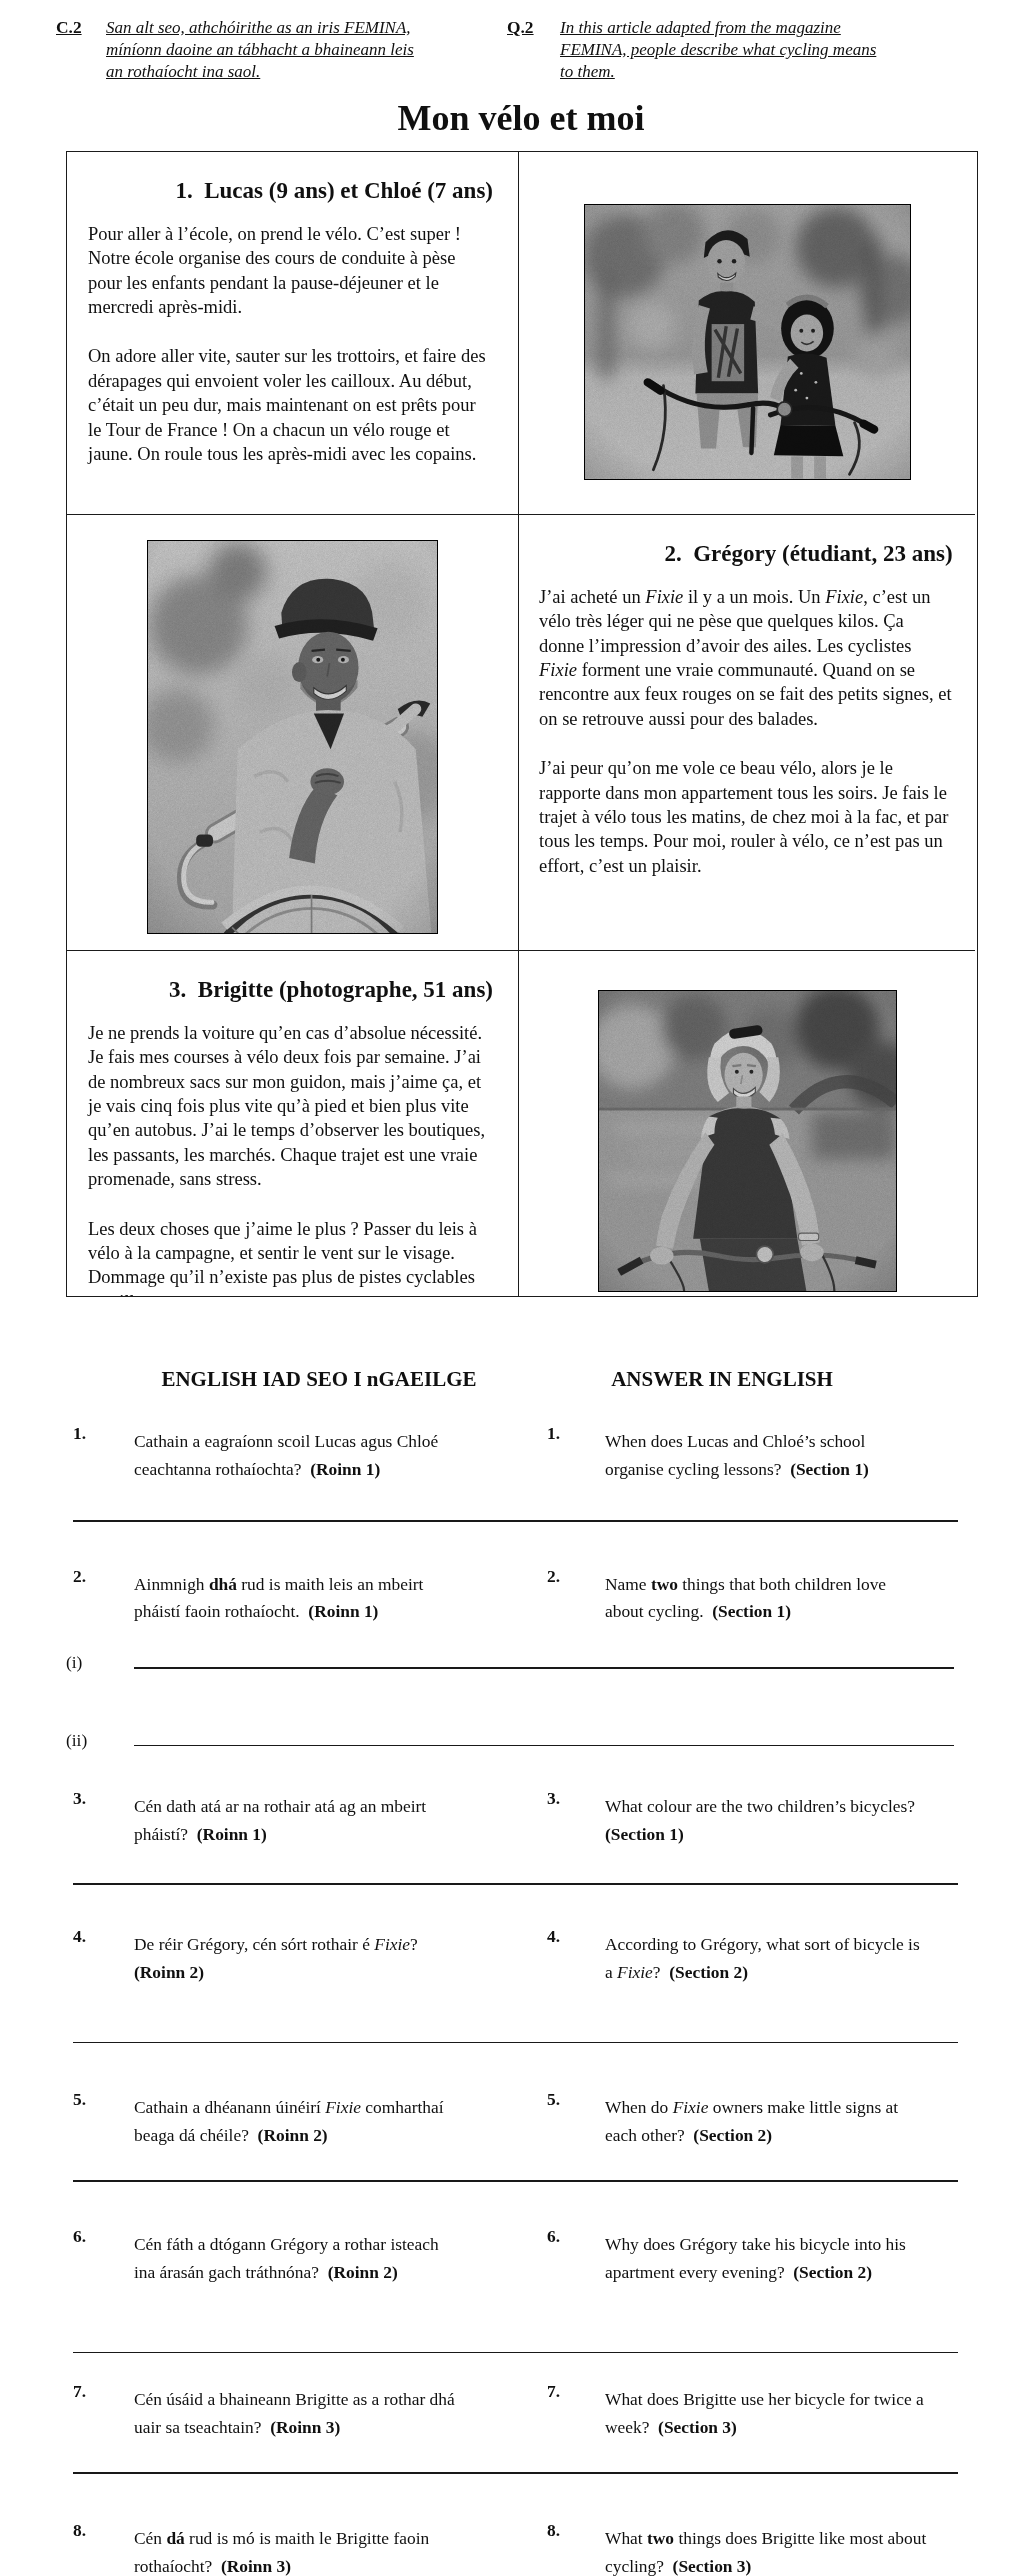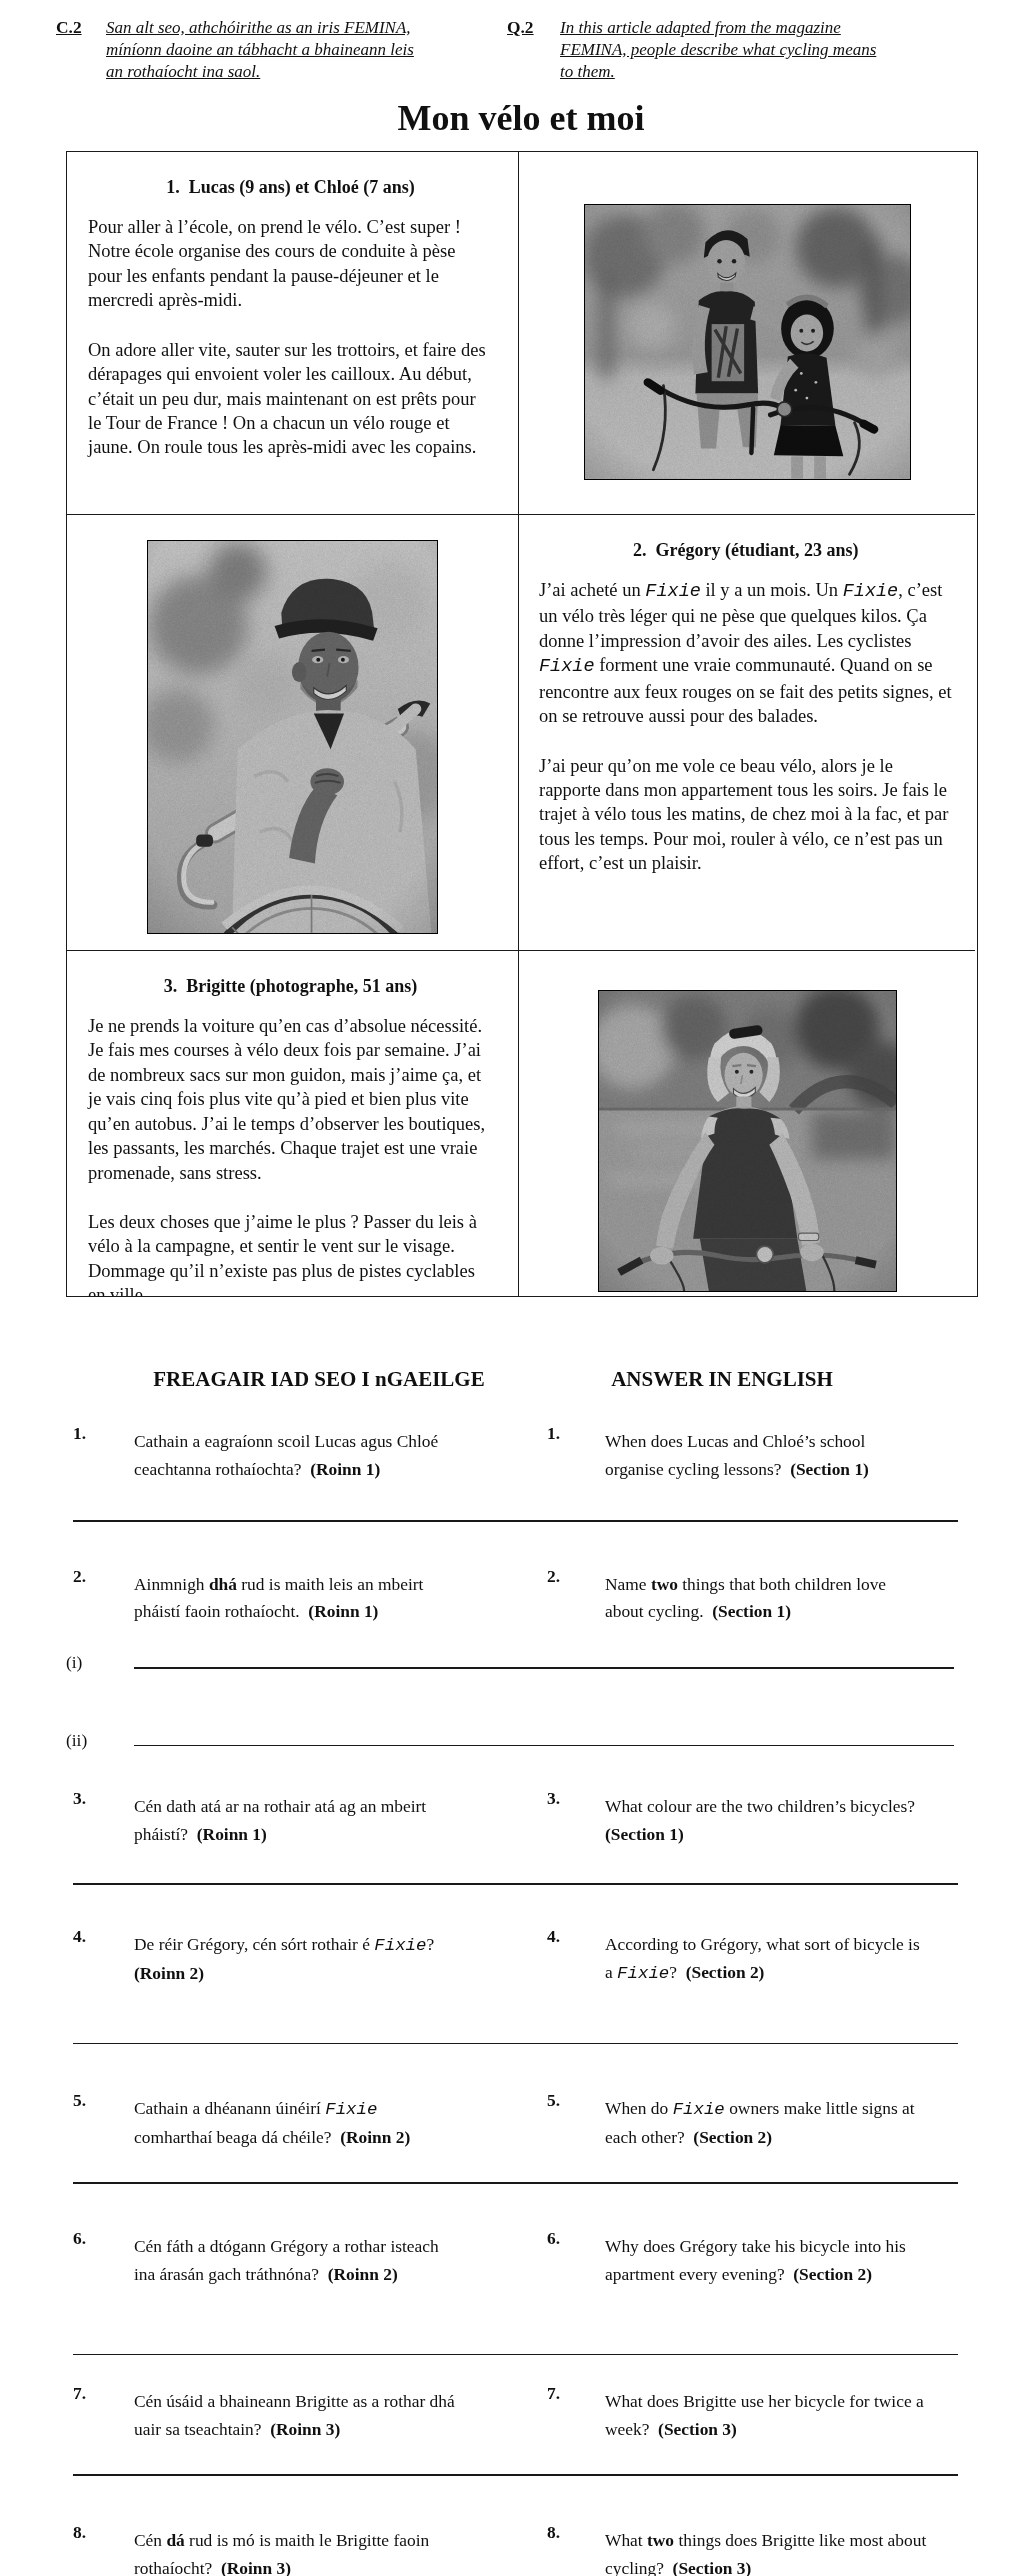--- a/index.html
+++ b/index.html
@@ -1,19 +1,19 @@
 <!DOCTYPE html>
 <html style="font-size:9px"><head>
 <meta charset="utf-8">
 <style>
   html,body{margin:0;padding:0;background:#ffffff;}
   .page{position:relative;width:1019px;height:2576px;background:#fff;color:#101010;
         font-family:"Liberation Serif","DejaVu Serif",serif;overflow:hidden;}
   .b{font-weight:700;}
-  .i{font-style:italic;font-family:Liberation Mono, monospace;}
+  .i{font-style:italic;}
 
   
   .instructions{display:flex;padding:17px 0 0 56px;}
   .instr-block{display:flex;text-decoration:underline;}
   .instr-block.ga{width:451px;flex:0 0 451px;}
   .instr-label{font-weight:700;font-size:17.4px;line-height:1.25;flex:0 0 50px;}
   .instr-block.en .instr-label{flex:0 0 53px;}
   .instr-text{font-style:italic;font-size:17px;line-height:1.28;margin:0;width:328px;}
   .instr-block.en .instr-text{width:320px;}
 
@@ -23,21 +23,21 @@
 
   
   .gt{margin:12.3px 0 0 66px;width:910px;border:1.7px solid #1b1b1b;
       display:grid;grid-template-columns:451px 457px;grid-template-rows:362px 436px 346px;}
   .cell{box-sizing:border-box;overflow:hidden;}
   .col2{border-left:1.4px solid #1b1b1b;}
   .rowb{border-top:1.4px solid #1b1b1b;}
   .txt{font-size:18.5px;line-height:1.32;}
   .txt.left-col{padding:19px 25px 0 21px;}
   .txt.right-col{padding:19px 22.4px 0 20px;}
-  .sec-h{text-align:center;font-size:18px;font-weight:700;margin:4.5px 0 15.7px;}
+  .sec-h{text-align:right;font-size:23px;font-weight:700;margin:4.5px 0 15.7px;}
   .sec-p{margin:0 0 25px;}
   .pho{display:flex;justify-content:center;align-items:flex-start;}
   .photo{margin:0;border:1.1px solid #000;line-height:0;background:#bbb;}
   .photo svg{display:block;}
   .m-p1{margin-top:52px;}
   .m-p2{margin-top:25px;}
   .m-p3{margin-top:39px;}
 
   
   .answers-header{display:flex;margin-top:70px;font-weight:700;font-size:21px;}
@@ -323,21 +323,21 @@
           <ellipse cx="112" cy="472" rx="21" ry="16" fill="#c6c6c6"></ellipse>
           <ellipse cx="380" cy="466" rx="21" ry="16" fill="#c6c6c6"></ellipse>
           <rect width="530" height="535" filter="url(#p3grain)" opacity="0.17"></rect>
           <rect width="530" height="535" fill="url(#p3vig)"></rect>
         </svg>
       </figure>
     </div>
   </div>
 
   <div class="answers-header">
-    <div class="ah-ga">FREAGAIR IAD SEO I nGAEILGE</div>
+    <div class="ah-ga">ENGLISH IAD SEO I nGAEILGE</div>
     <div class="ah-en">ANSWER IN ENGLISH</div>
   </div>
 
   <div class="q-row mt-q1">
     <div class="q-ga">
       <span class="q-num">1.</span>
       <p class="q-text"><span>Cathain a eagraíonn scoil Lucas agus Chloé ceachtanna rothaíochta?&nbsp; </span><span class="b">(Roinn 1)</span></p>
     </div>
     <div class="q-en">
       <span class="q-num">1.</span>

